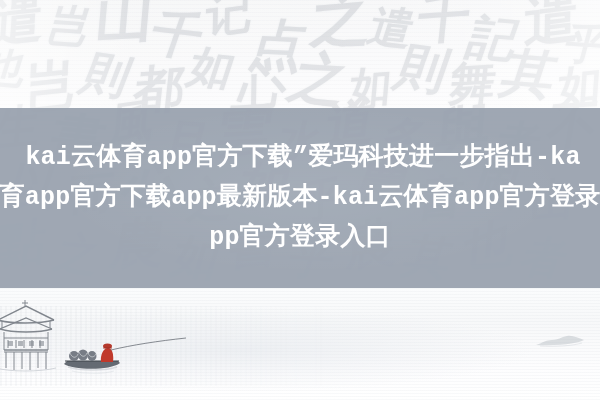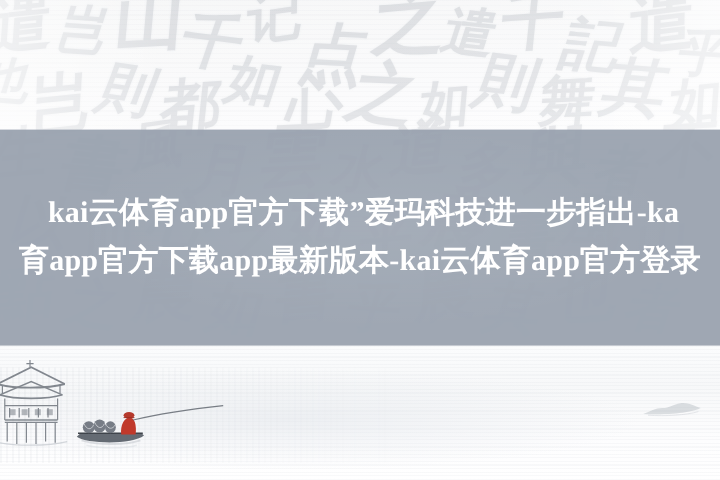--- a/index.html
+++ b/index.html
@@ -156,21 +156,21 @@
     height: 180px;
     display: flex;
     flex-direction: column;
     align-items: center;
     justify-content: center;
     box-sizing: border-box;
     padding: 0 4px;
   }
   .headline .line {
     color: #ffffff;
-    font-family: Liberation Serif, serif;
+    font-family: Liberation Mono, monospace;
     font-weight: 700;
     font-size: 25px;
     line-height: 40px;
     letter-spacing: .2px;
     white-space: nowrap;
     text-align: center;
   }
   .headline .line-1 { margin-left: 6px; }
   .headline .line-2 { margin-left: 0px; }
   .headline .line-3 { margin-left: 0px; }
@@ -309,15 +309,16 @@
     </svg>
   </div>
 
   <div class="band">
     <div class="band-inner-shade"></div>
   </div>
 
   <div class="headline">
     <div class="line line-1">kai云体育app官方下载”爱玛科技进一步指出-ka</div>
     <div class="line line-2">育app官方下载app最新版本-kai云体育app官方登录</div>
+    <div class="line line-3">pp官方登录入口</div>
   </div>
 
 </div>
 
 </body></html>

